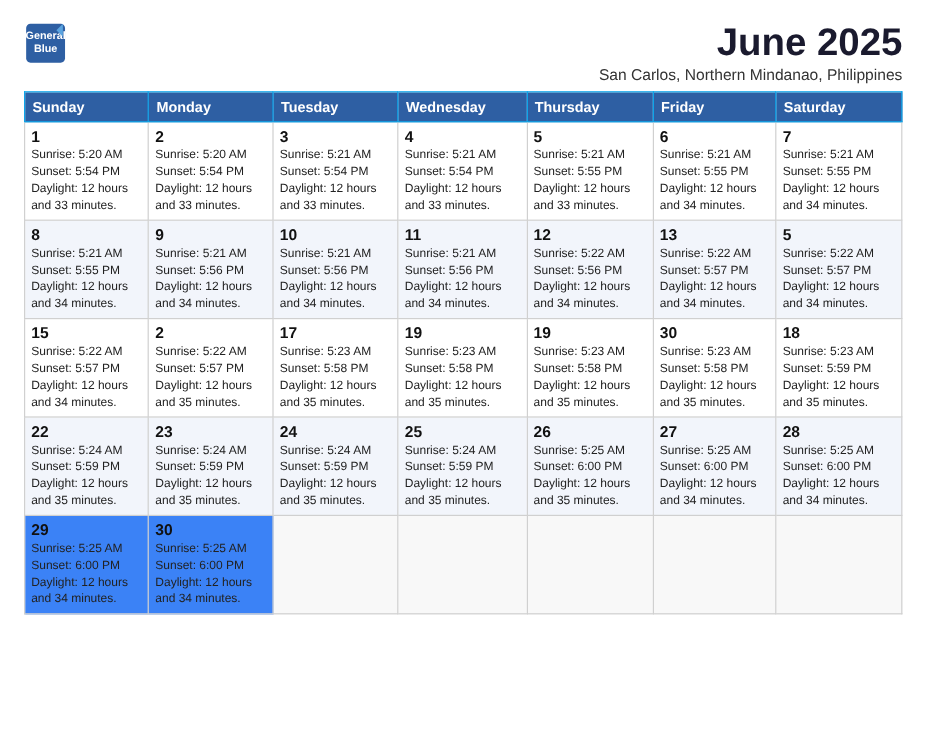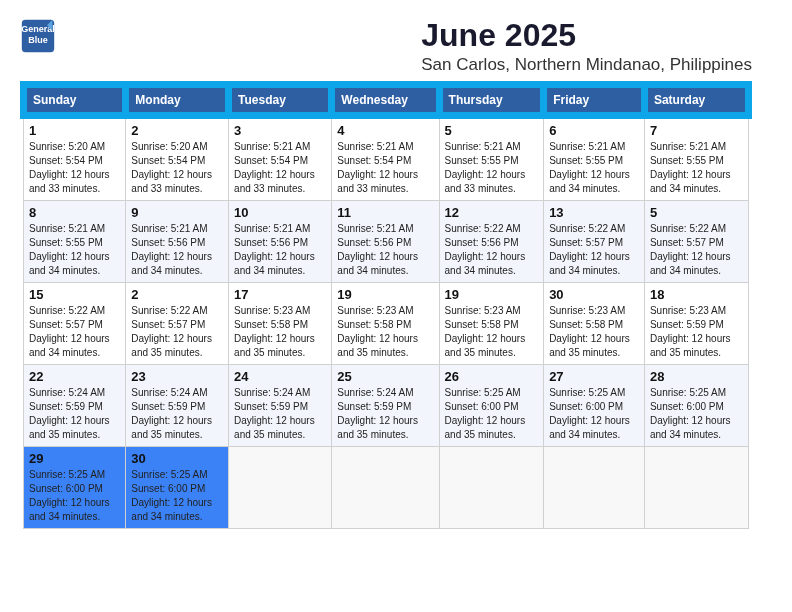--- a/index.html
+++ b/index.html
@@ -25,46 +25,47 @@
     .logo {
       display: flex;
       align-items: center;
       gap: 4px;
     }
     .logo-icon {
       width: 36px;
       height: 36px;
     }
     .title-block {
+      text-align: right;
     }
     .month-title {
       font-size: 32px;
       font-weight: bold;
       color: #1a1a2e;
       line-height: 1.1;
     }
     .location {
-      font-size: 17px;
+      font-size: 13px;
       color: #333;
       margin-top: 2px;
     }
     .calendar {
       width: 100%;
       border-collapse: collapse;
       margin-top: 6px;
       font-size: 10px;
     }
     .calendar th {
       background: #2e5fa3;
       color: #fff;
       text-align: left;
       padding: 5px 6px;
       font-size: 12px;
       font-weight: bold;
-      border: 7px solid #0ea5e9;
+      border: 1px solid #0ea5e9;
     }
     .calendar td {
       vertical-align: top;
       border: 1px solid #d0d0d0;
       padding: 4px 5px;
       width: 113px;
       min-height: 80px;
       background: #fff;
     }
     .calendar tr:nth-child(even) td {

